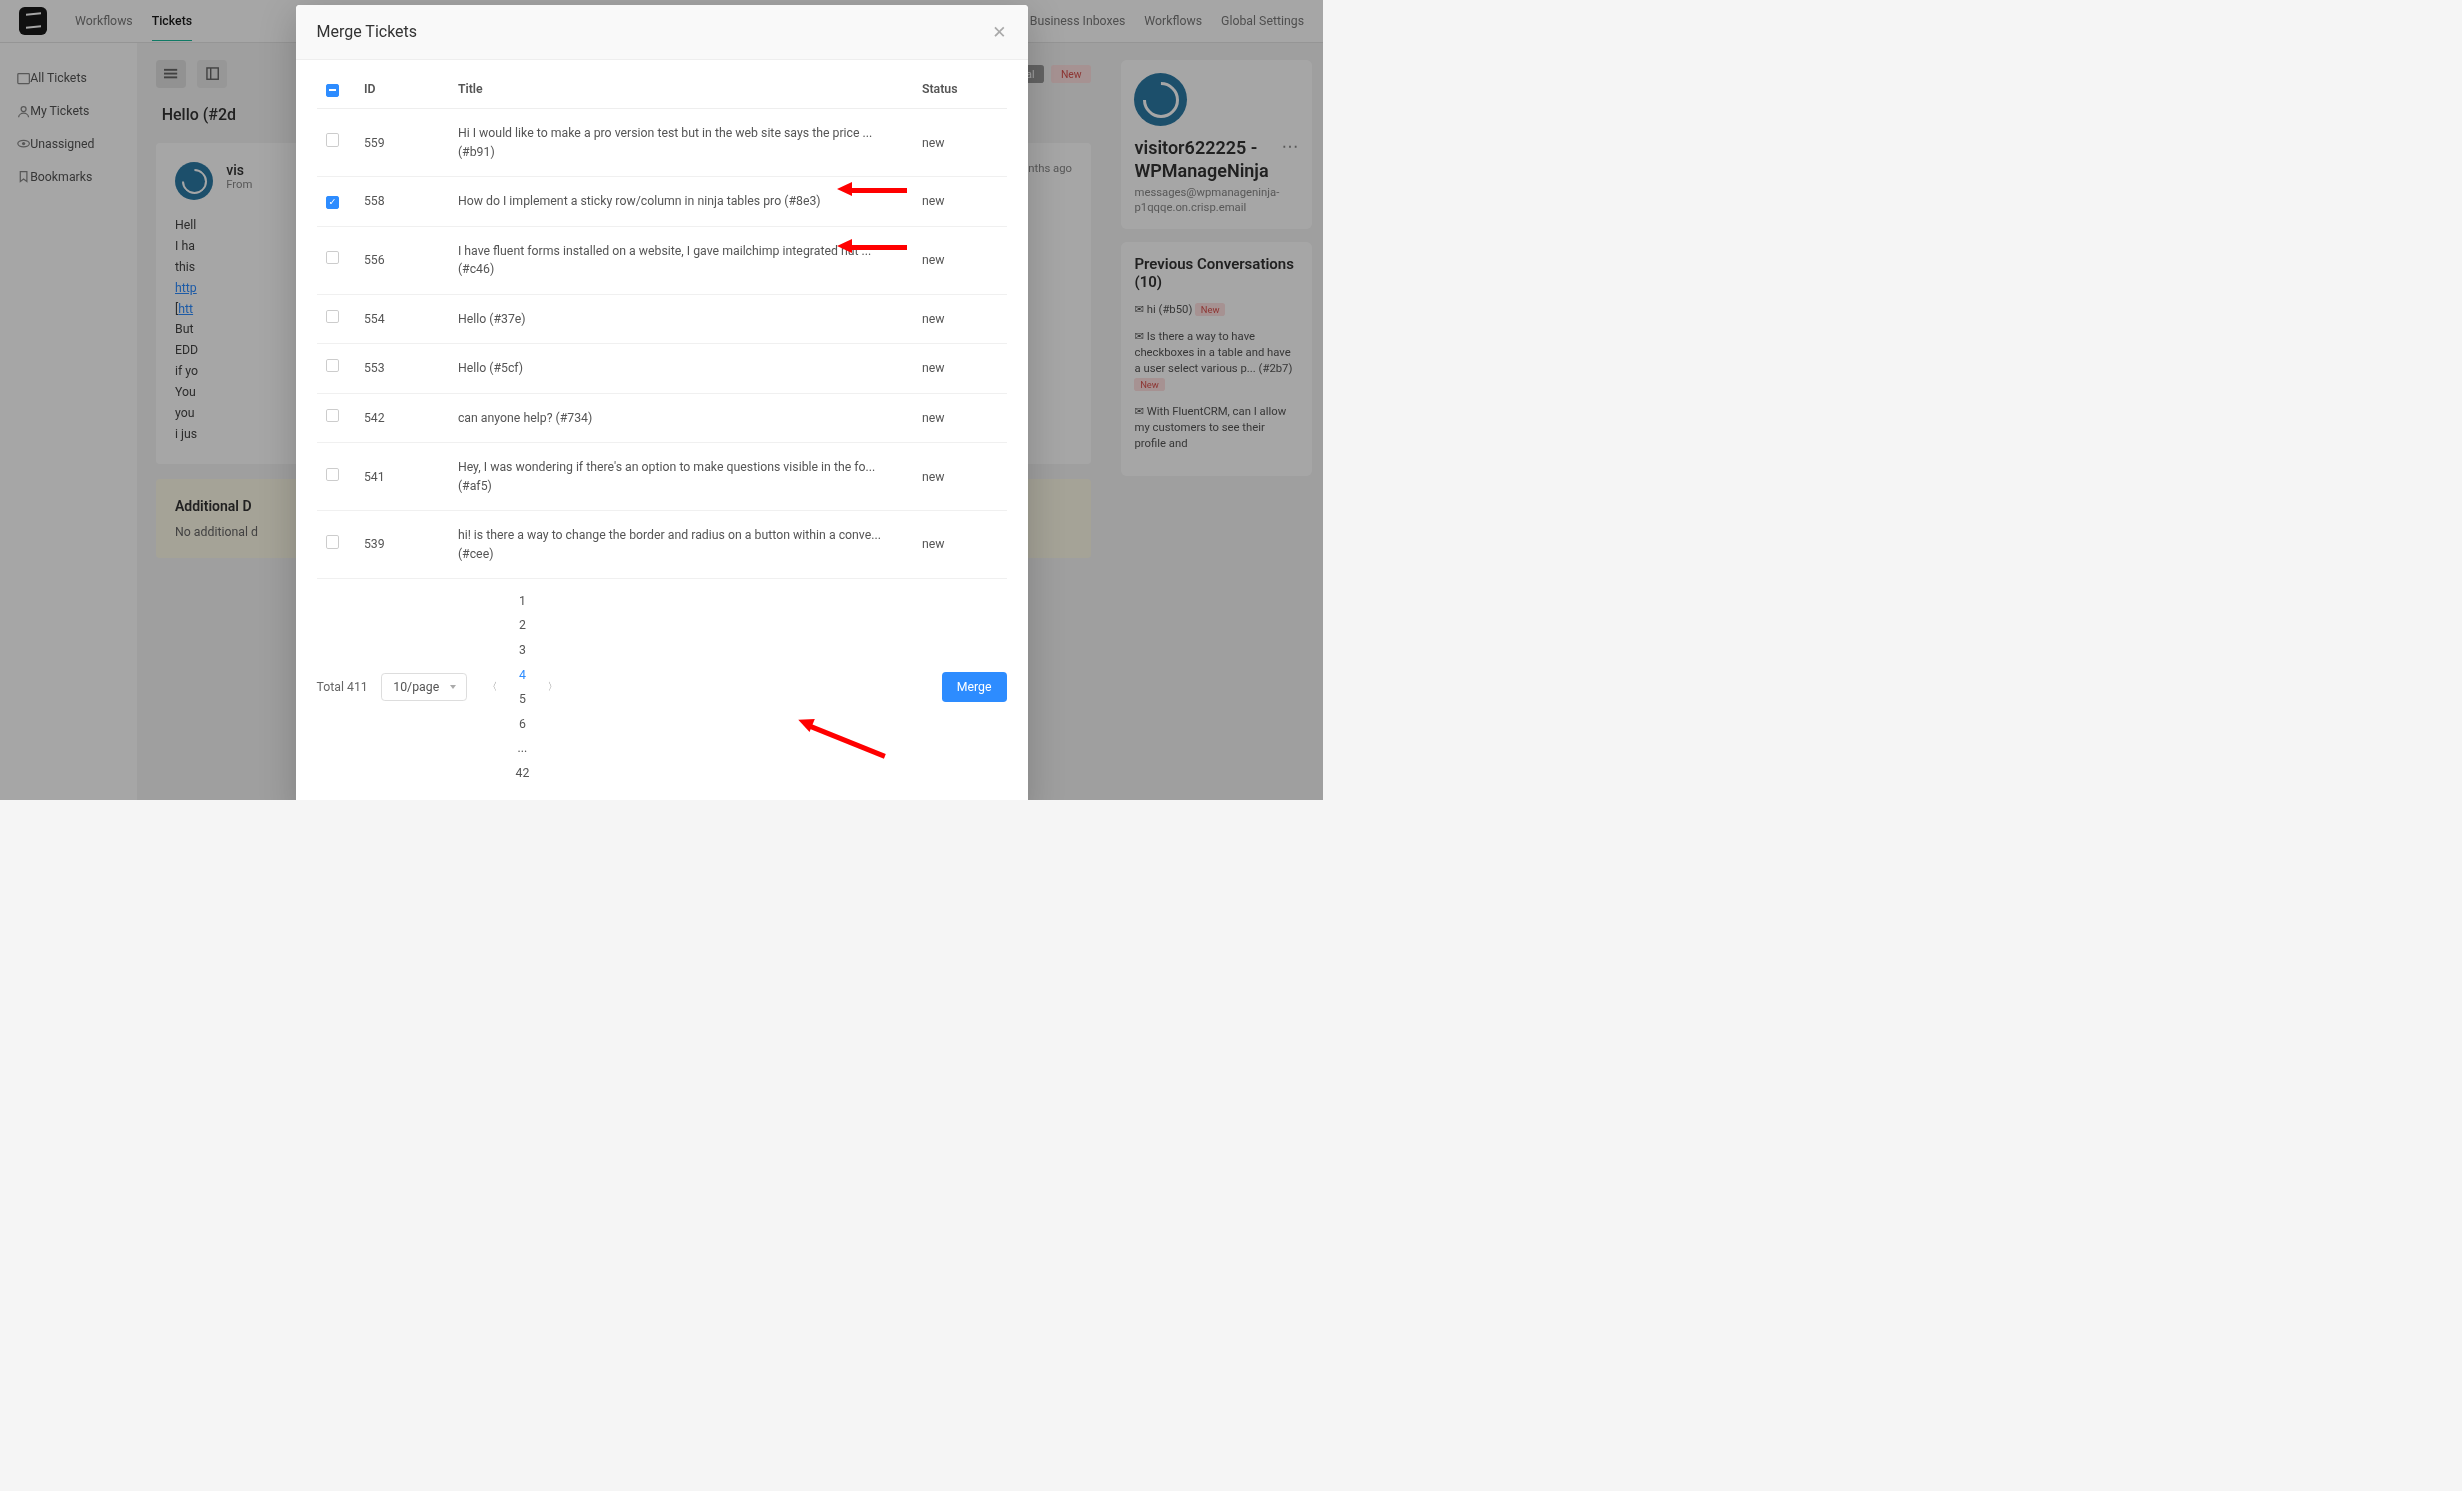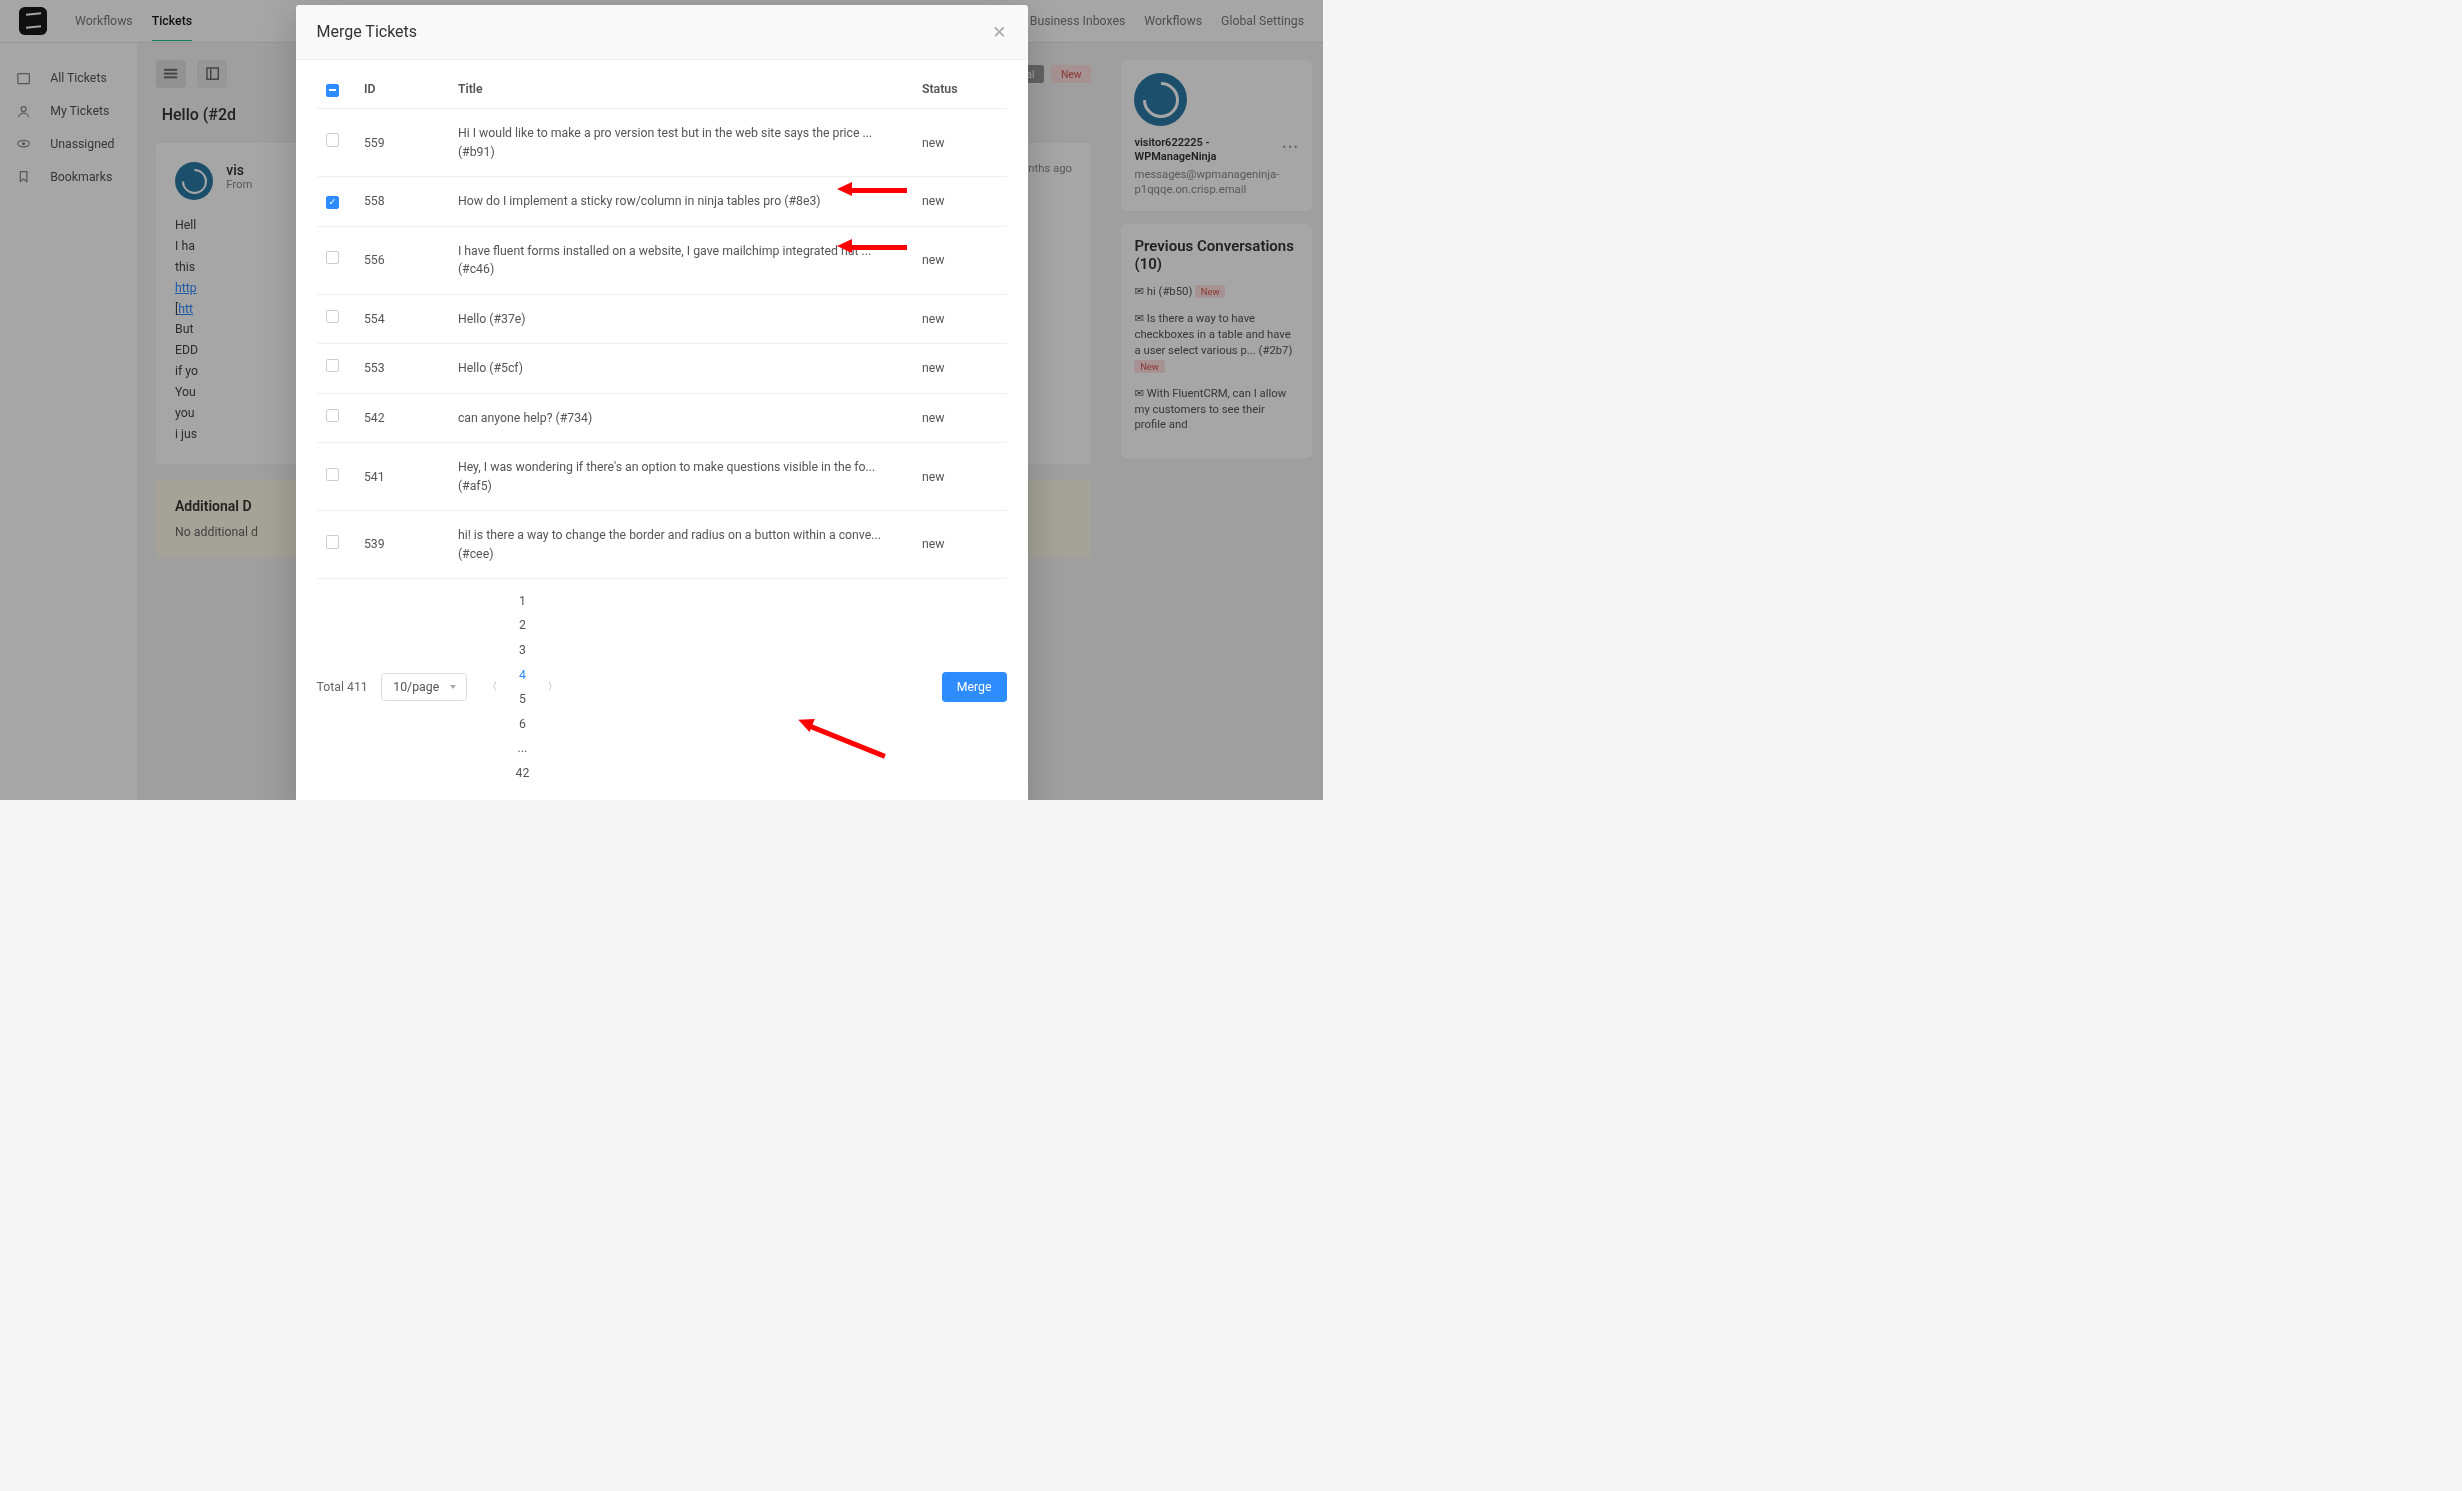--- a/index.html
+++ b/index.html
@@ -9,21 +9,21 @@
     .top-nav { display: flex; align-items: center; height: 43px; background: #fff; border-bottom: 0.9px solid #e5e5e5; padding: 0 19px; }
     .logo { width: 28px; height: 28px; background: #1a1a1a; border-radius: 5.7px; margin-right: 28px; display: flex; align-items: center; justify-content: center; }
     .logo::before { content: ""; width: 15px; height: 11.3px; border-top: 2.8px solid #fff; border-bottom: 2.8px solid #fff; transform: skewY(-5deg); }
     .nav-items { display: flex; gap: 19px; flex: 1; }
     .nav-item { color: #7a7a7a; font-size: 12.3px; padding: 12.3px 0; cursor: pointer; }
     .nav-item.active { color: #1a1a1a; font-weight: 500; border-bottom: 1.9px solid #1abc9c; }
     
     
     .main { display: flex; height: calc(100% - 43px); }
     .sidebar { width: 137px; background: #fff; padding: 19px 11.3px; }
-    .side-item { display: flex; align-items: center; gap: 20px; padding: 9.4px 5.7px; color: #555; font-size: 12.3px; cursor: pointer; }
+    .side-item { display: flex; align-items: center; gap: 0; padding: 9.4px 5.7px; color: #555; font-size: 12.3px; cursor: pointer; }
     .side-icon { width: 13.2px; height: 13.2px; display: inline-flex; }
     
     .content { flex: 1; padding: 17px 19px; background: #f5f5f5; }
     .content-header { display: flex; align-items: center; gap: 11.3px; margin-bottom: 17px; }
     .view-btn { width: 30px; height: 28px; background: #e0e0e0; border-radius: 3.8px; display: flex; align-items: center; justify-content: center; }
     .header-spacer { flex: 1; }
     .header-meta { display: flex; align-items: center; gap: 7.6px; }
     .meta-pill { padding: 2.8px 9.4px; border-radius: 2.8px; font-size: 10.4px; }
     .meta-pill.normal { background: #999; color: #fff; }
     .meta-pill.new { background: #ffe0e0; color: #d9534f; }
@@ -46,21 +46,21 @@
     .additional-block { background: #fefae8; border-radius: 3.8px; padding: 19px; }
     .additional-title { font-size: 14px; font-weight: 600; color: #333; margin-bottom: 11.3px; }
     .additional-text { font-size: 12.3px; color: #666; }
     
     
     .right-panel { width: 213px; padding: 17px 11.3px; background: #f5f5f5; }
     .user-card { background: #fff; border-radius: 5.7px; padding: 13.2px; margin-bottom: 13.2px; }
     .avatar-lg { width: 53px; height: 53px; border-radius: 50%; background: #2c7aa5; margin-bottom: 9.4px; display: flex; align-items: center; justify-content: center; }
     .avatar-lg::before { content: ""; width: 30px; height: 30px; border-radius: 50%; border: 3.8px solid #fff; border-top-color: transparent; transform: rotate(-45deg); }
     .user-name-row { display: flex; justify-content: space-between; align-items: flex-start; }
-    .user-name { font-size: 11px; font-weight: 600; color: #333; line-height: 1.3; }
+    .user-name { font-size: 18px; font-weight: 600; color: #333; line-height: 1.3; }
     .user-email { font-size: 11.3px; color: #888; margin-top: 3.8px; line-height: 1.3; word-break: break-word; }
     .user-dots { font-size: 17px; color: #888; }
     
     .prev-card { background: #fff; border-radius: 5.7px; padding: 13.2px; }
     .prev-title { font-size: 15px; font-weight: 600; color: #333; margin-bottom: 11.3px; }
     .prev-item { font-size: 11.3px; color: #555; margin-bottom: 11.3px; line-height: 1.4; }
     .pill-new-sm { background: #ffe0e0; color: #d9534f; padding: 0.9px 5.7px; border-radius: 2.8px; font-size: 9.4px; }
     
     
     .overlay { position: absolute; inset: 0; background: rgba(0,0,0,0.35); display: flex; align-items: flex-start; justify-content: center; padding-top: 4.7px;}

